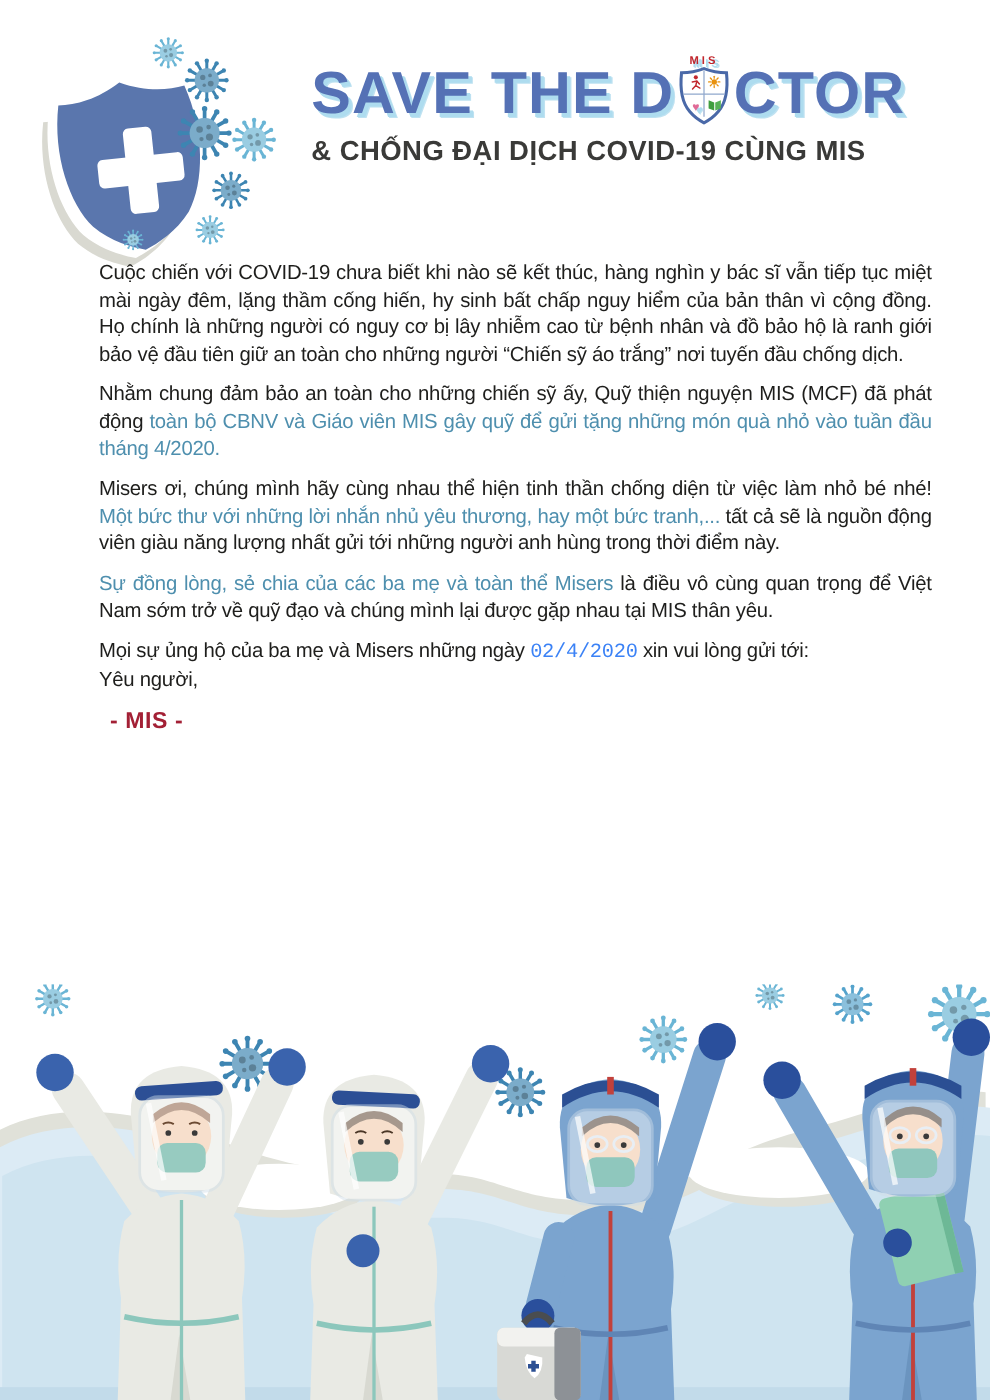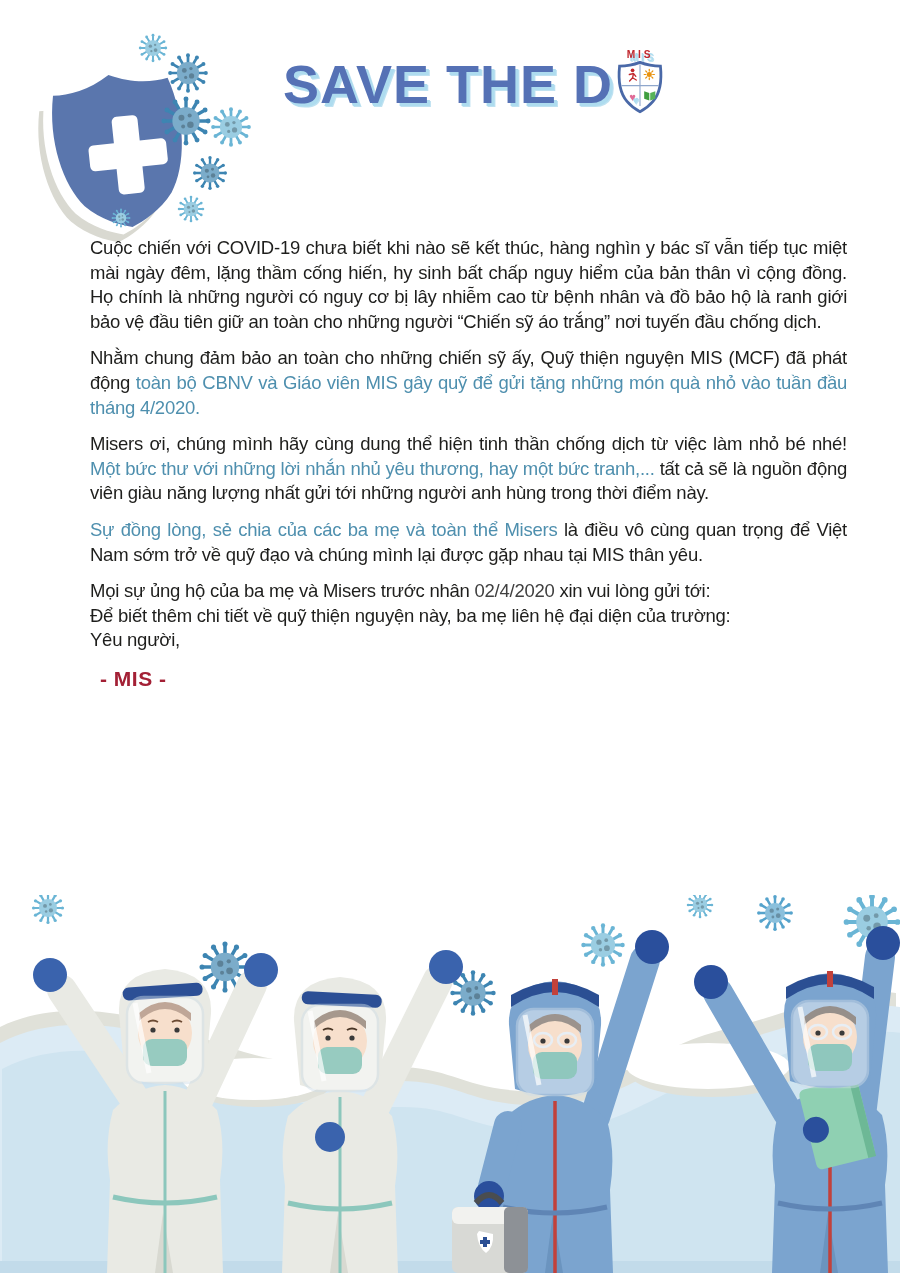--- a/index.html
+++ b/index.html
@@ -24,21 +24,21 @@
     line-height:38px;letter-spacing:.4px;white-space:nowrap;
   }
   
   .content{
     position:absolute;left:90px;top:236px;width:757px;z-index:2;
     font-size:18.5px;line-height:24.6px;letter-spacing:-.25px;
     color:#1e1e1c;text-align:justify;
   }
   .content p{margin:0 0 12px 0;}
   .t-blue{color:#4e8fae;}
-  .t-red{color:#404040;}
+  .t-red{color:#3b82f6;font-family:Liberation Mono, monospace;}
   .info{font-style:italic;color:#2b4d9b;margin:0;line-height:24.6px;}
   .info.gap{margin-bottom:12px;}
   .closing{margin-top:18px;}
   .signature{
     margin-top:14px;padding-left:10px;
     font-size:21px;font-weight:bold;color:#a32035;letter-spacing:.5px;
   }
   
   .illustration{position:absolute;left:0;top:895px;width:900px;height:378px;z-index:1;}
   .v-light{color:#6ab5d5;}
@@ -130,31 +130,31 @@
           <line x1="34.2" y1="24.2" x2="35.4" y2="25.4"></line>
             <line x1="40.6" y1="30.6" x2="41.8" y2="31.8"></line>
           <line x1="41.8" y1="24.2" x2="40.6" y2="25.4"></line>
             <line x1="35.4" y1="30.6" x2="34.2" y2="31.8"></line>
         </g>
         <text x="20.5" y="56.5" text-anchor="middle" font-size="12" fill="#e06a96">♥</text>
         <g>
           <path d="M32.5,46 L38,48 L38,56 L32.5,54 Z" fill="#3f9e3f"></path>
           <path d="M44.5,46 L39,48 L39,56 L44.5,54 Z" fill="#57b257"></path>
         </g>
-      </svg>
+      </svg><span>CTOR</span>
     </div>
+    <div class="subtitle" style="margin-top:2px">&amp; CHỐNG ĐẠI DỊCH COVID-19 CÙNG MIS</div>
   </div>
 
   <div class="content">
     <p>Cuộc chiến với COVID-19 chưa biết khi nào sẽ kết thúc, hàng nghìn y bác sĩ vẫn tiếp tục miệt mài ngày đêm, lặng thầm cống hiến, hy sinh bất chấp nguy hiểm của bản thân vì cộng đồng. Họ chính là những người có nguy cơ bị lây nhiễm cao từ bệnh nhân và đồ bảo hộ là ranh giới bảo vệ đầu tiên giữ an toàn cho những người “Chiến sỹ áo trắng” nơi tuyến đầu chống dịch.</p>
     <p><span>Nhằm chung đảm bảo an toàn cho những chiến sỹ ấy, Quỹ thiện nguyện MIS (MCF) đã phát động </span><span class="t-blue">toàn bộ CBNV và Giáo viên MIS gây quỹ để gửi tặng những món quà nhỏ vào tuần đầu tháng 4/2020.</span></p>
-    <p><span>Misers ơi, chúng mình hãy cùng dung thể hiện tinh thần chống dịch từ việc làm nhỏ bé nhé! </span><span class="t-blue">Một bức thư với những lời nhắn nhủ yêu thương, hay một bức tranh,... </span><span>tất cả sẽ là nguồn động viên giàu năng lượng nhất gửi tới những người anh hùng trong thời điểm này.</span></p>
+    <p><span>Misers ơi, chúng mình hãy cùng nhau thể hiện tinh thần chống diện từ việc làm nhỏ bé nhé! </span><span class="t-blue">Một bức thư với những lời nhắn nhủ yêu thương, hay một bức tranh,... </span><span>tất cả sẽ là nguồn động viên giàu năng lượng nhất gửi tới những người anh hùng trong thời điểm này.</span></p>
     <p><span class="t-blue">Sự đồng lòng, sẻ chia của các ba mẹ và toàn thể Misers </span><span>là điều vô cùng quan trọng để Việt Nam sớm trở về quỹ đạo và chúng mình lại được gặp nhau tại MIS thân yêu.</span></p>
-    <p style="margin-bottom:0"><span>Mọi sự ủng hộ của ba mẹ và Misers trước nhân </span><span class="t-red">02/4/2020</span><span> xin vui lòng gửi tới:</span></p>
-    <p style="margin-bottom:0">Để biết thêm chi tiết về quỹ thiện nguyện này, ba mẹ liên hệ đại diện của trường:</p>
+    <p style="margin-bottom:0"><span>Mọi sự ủng hộ của ba mẹ và Misers những ngày </span><span class="t-red">02/4/2020</span><span> xin vui lòng gửi tới:</span></p>
     <p class="closing">Yêu người,</p>
     <div class="signature">- MIS -</div>
   </div>
 
   <svg class="illustration" viewBox="0 0 900 378">
 
     <use href="#virus" class="v-light" transform="translate(48,13) scale(0.85)"></use>
     <use href="#virus" class="v-dark" transform="translate(225,72) scale(1.35)"></use>
     <use href="#virus" class="v-dark" transform="translate(473,98) scale(1.2)"></use>
     <use href="#virus" class="v-light" transform="translate(603,50) scale(1.15)"></use>

